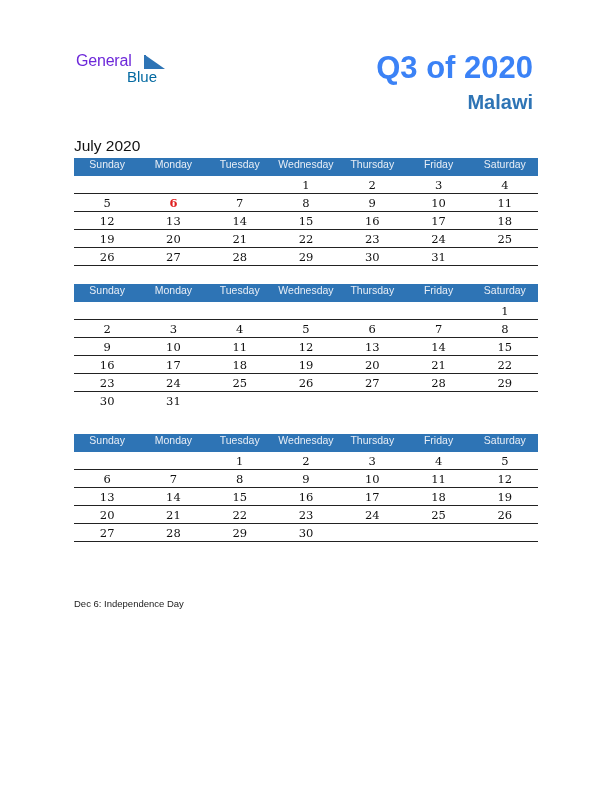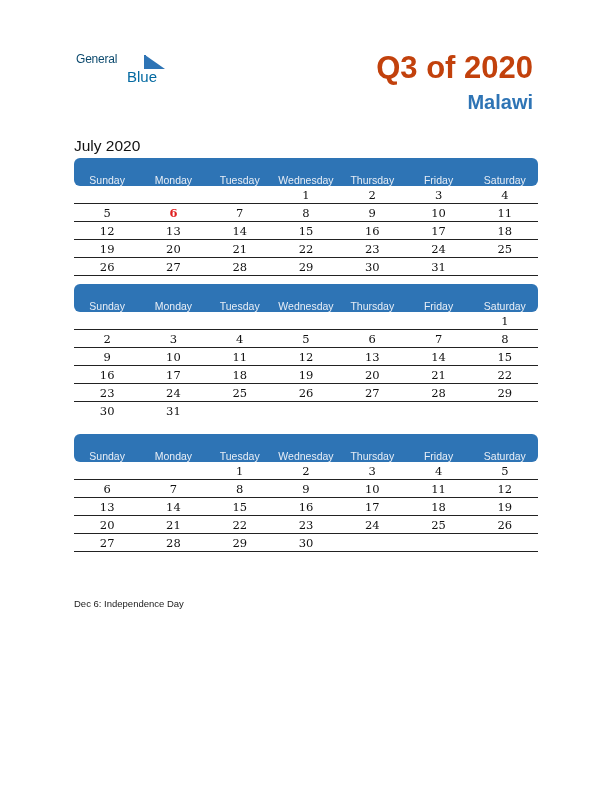--- a/index.html
+++ b/index.html
@@ -1,26 +1,26 @@
 <!DOCTYPE html>
 <html><head>
 <meta charset="utf-8">
 <style>
   html,body{margin:0;padding:0;background:#fff;}
   body{width:612px;height:792px;position:relative;overflow:hidden;font-family:"Liberation Sans",sans-serif;color:#111;}
   .logo{position:absolute;left:76px;top:52px;width:100px;height:40px;}
-  .logo .g{position:absolute;left:0;top:0;font-size:12px;color:#0c4a6e;font-family:"Liberation Sans",sans-serif;letter-spacing:-0.2px;}
+  .logo .g{position:absolute;left:0;top:0;font-size:16px;color:#6d28d9;font-family:"Liberation Sans",sans-serif;letter-spacing:-0.2px;}
   .logo .b{position:absolute;left:51px;top:16px;font-size:15px;color:#0369a1;font-family:"Liberation Sans",sans-serif;}
   .logo .tri{position:absolute;left:69px;top:3px;width:0;height:0;border-bottom:14px solid #2e74b5;border-right:20px solid transparent;}
   .logo .bar{position:absolute;left:68px;top:3px;width:2px;height:14px;background:#2e74b5;}
-  .title{position:absolute;right:79px;top:50px;font-size:31px;font-weight:bold;color:#c2410c;text-align:right;}
+  .title{position:absolute;right:79px;top:50px;font-size:31px;font-weight:bold;color:#3b82f6;text-align:right;}
   .country{position:absolute;right:79px;top:91px;font-size:20px;font-weight:bold;color:#2e74b5;text-align:left;}
   .month{position:absolute;left:74px;width:464px;}
   .month h2{margin:0;height:24px;text-align:left;font-weight:normal;font-size:15.5px;color:#111;line-height:24px;}
-  .hdr{display:flex;background:#2e74b5;height:28px;align-items:flex-end;border-radius:6px;}
+  .hdr{display:flex;background:#2e74b5;height:18px;align-items:flex-start;}
   .hdr span{flex:1;text-align:center;color:#e8eef6;font-size:10.5px;}
   .row{display:flex;height:17px;align-items:center;border-bottom:1.3px solid #222;}
   .row.noline{border-bottom:none;}
   .row span{flex:1;text-align:center;font-family:"DejaVu Serif","Liberation Serif",serif;font-size:11.5px;color:#111;}
   .row span.hol{color:#e02020;font-weight:bold;}
   .notes{position:absolute;left:74px;top:598px;font-size:9.5px;color:#222;}
 </style>
 </head>
 <body>
 

